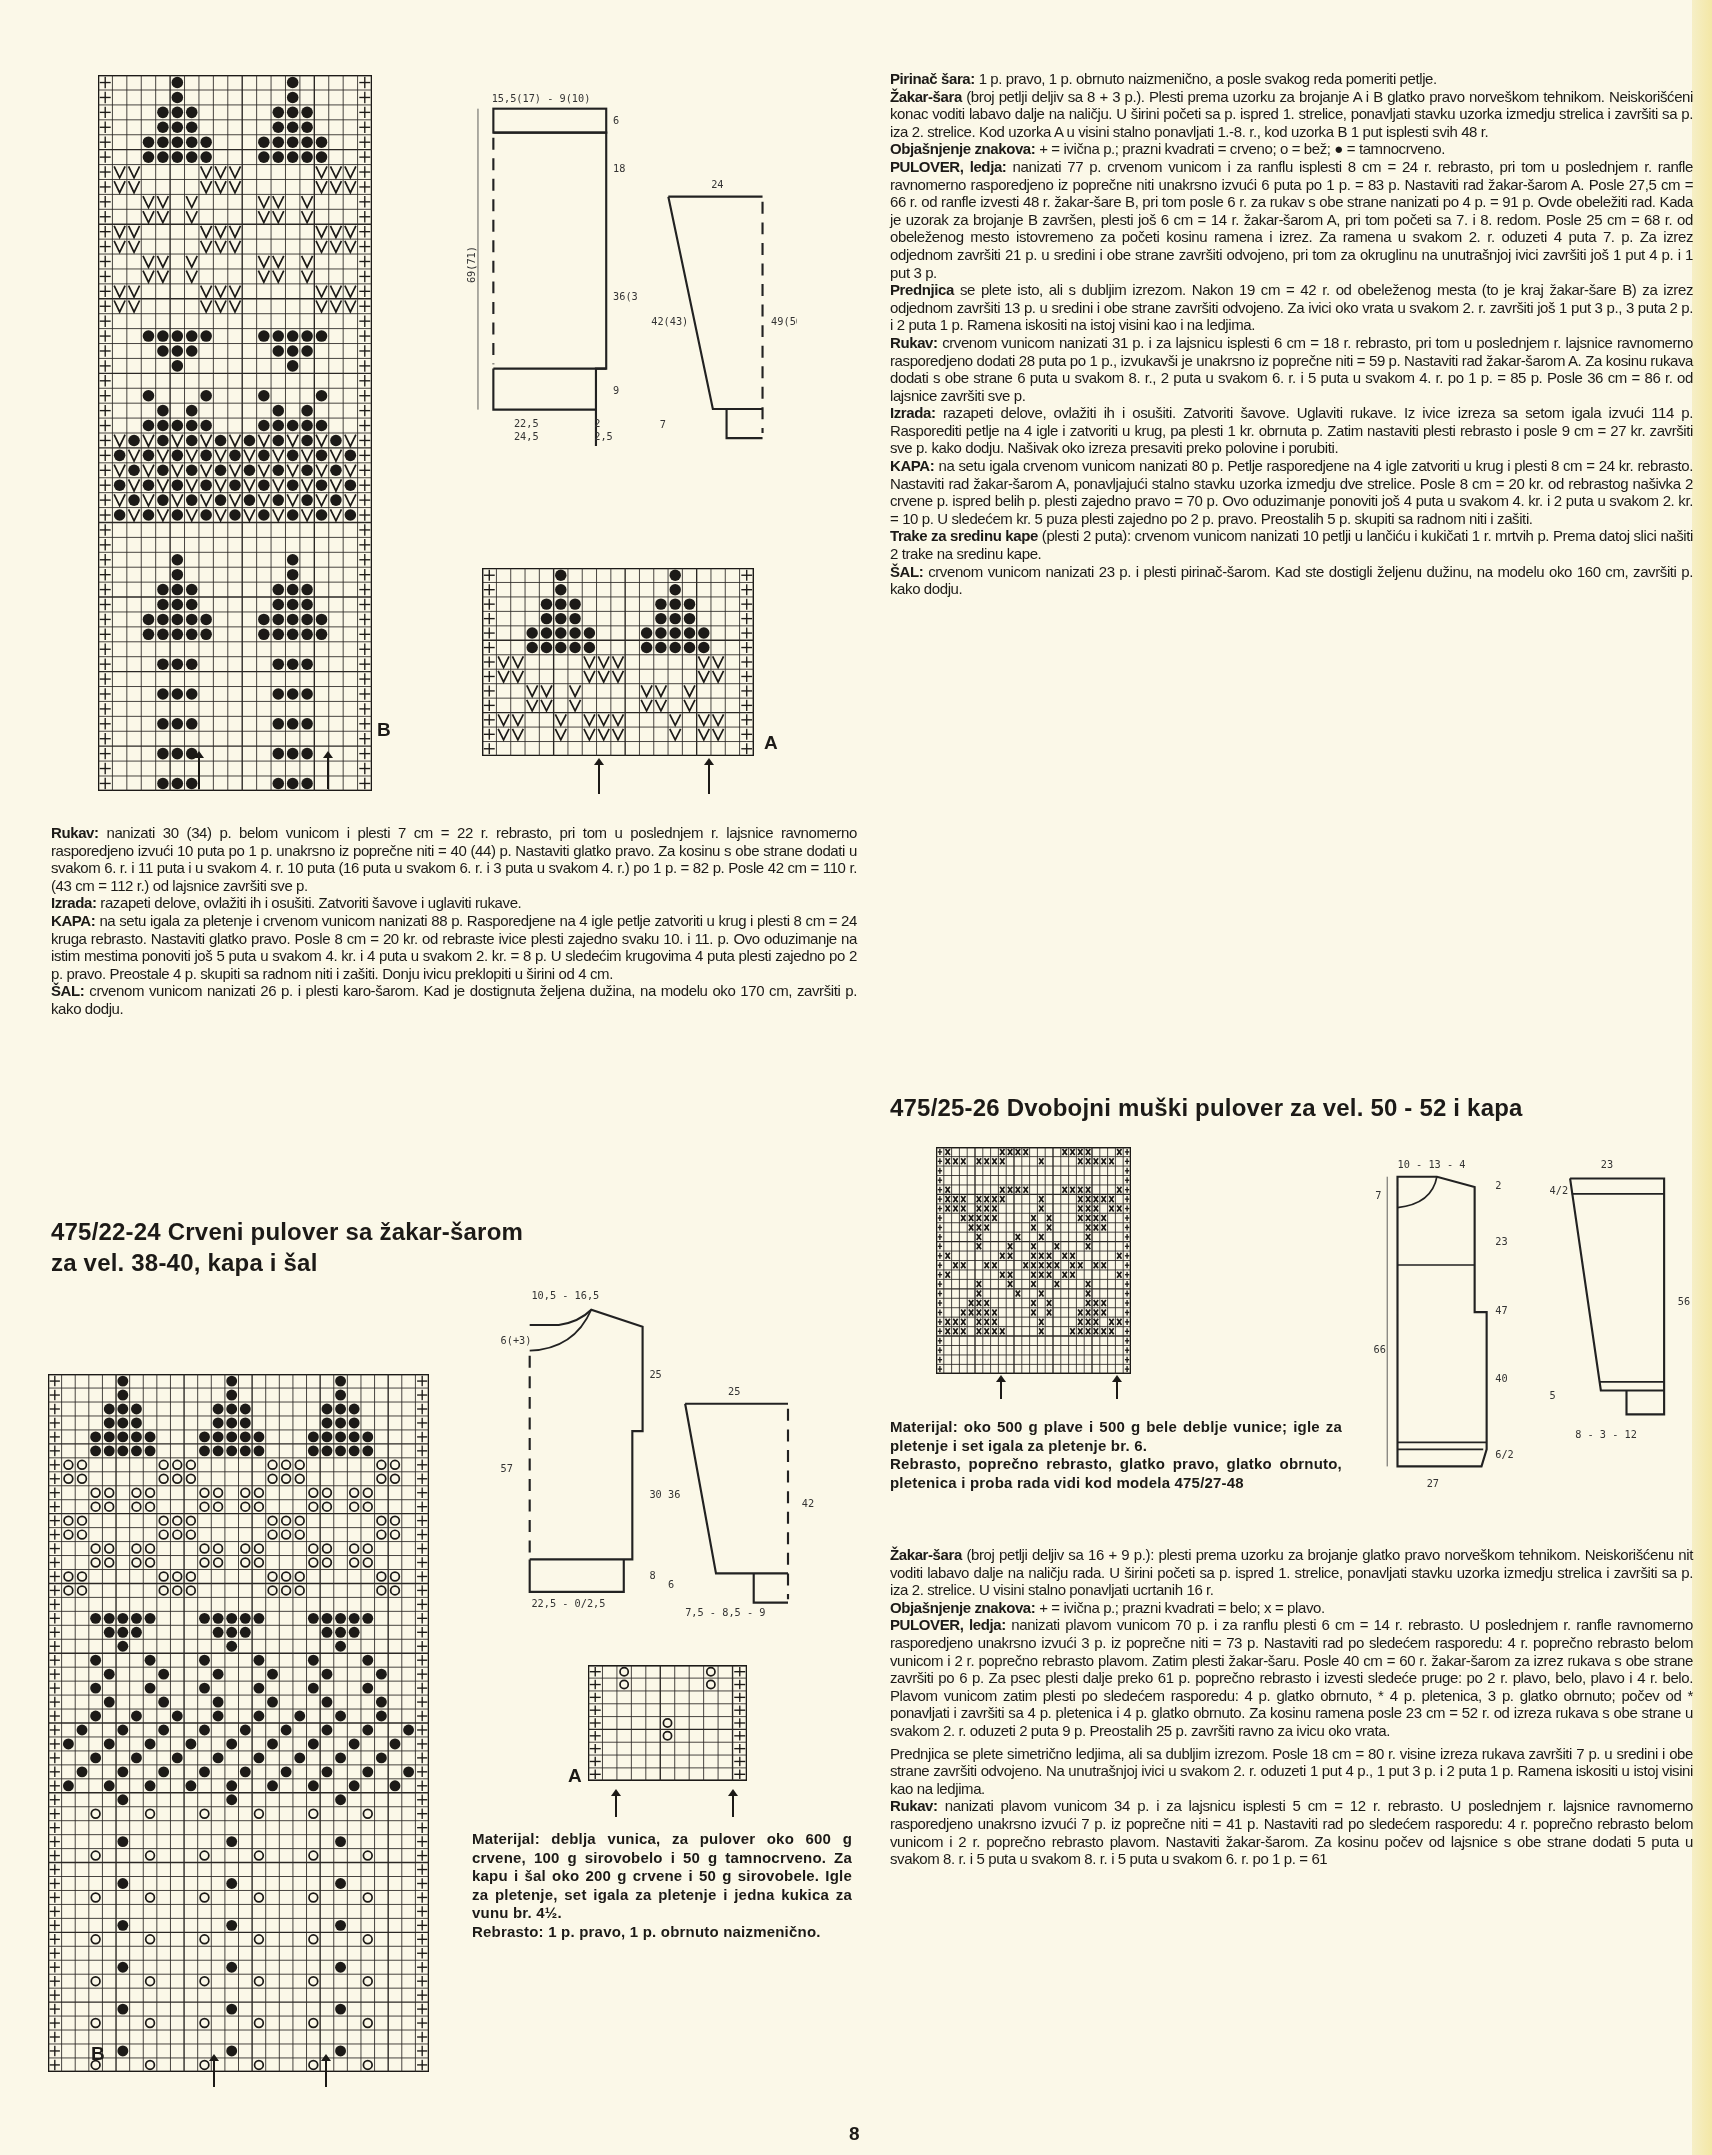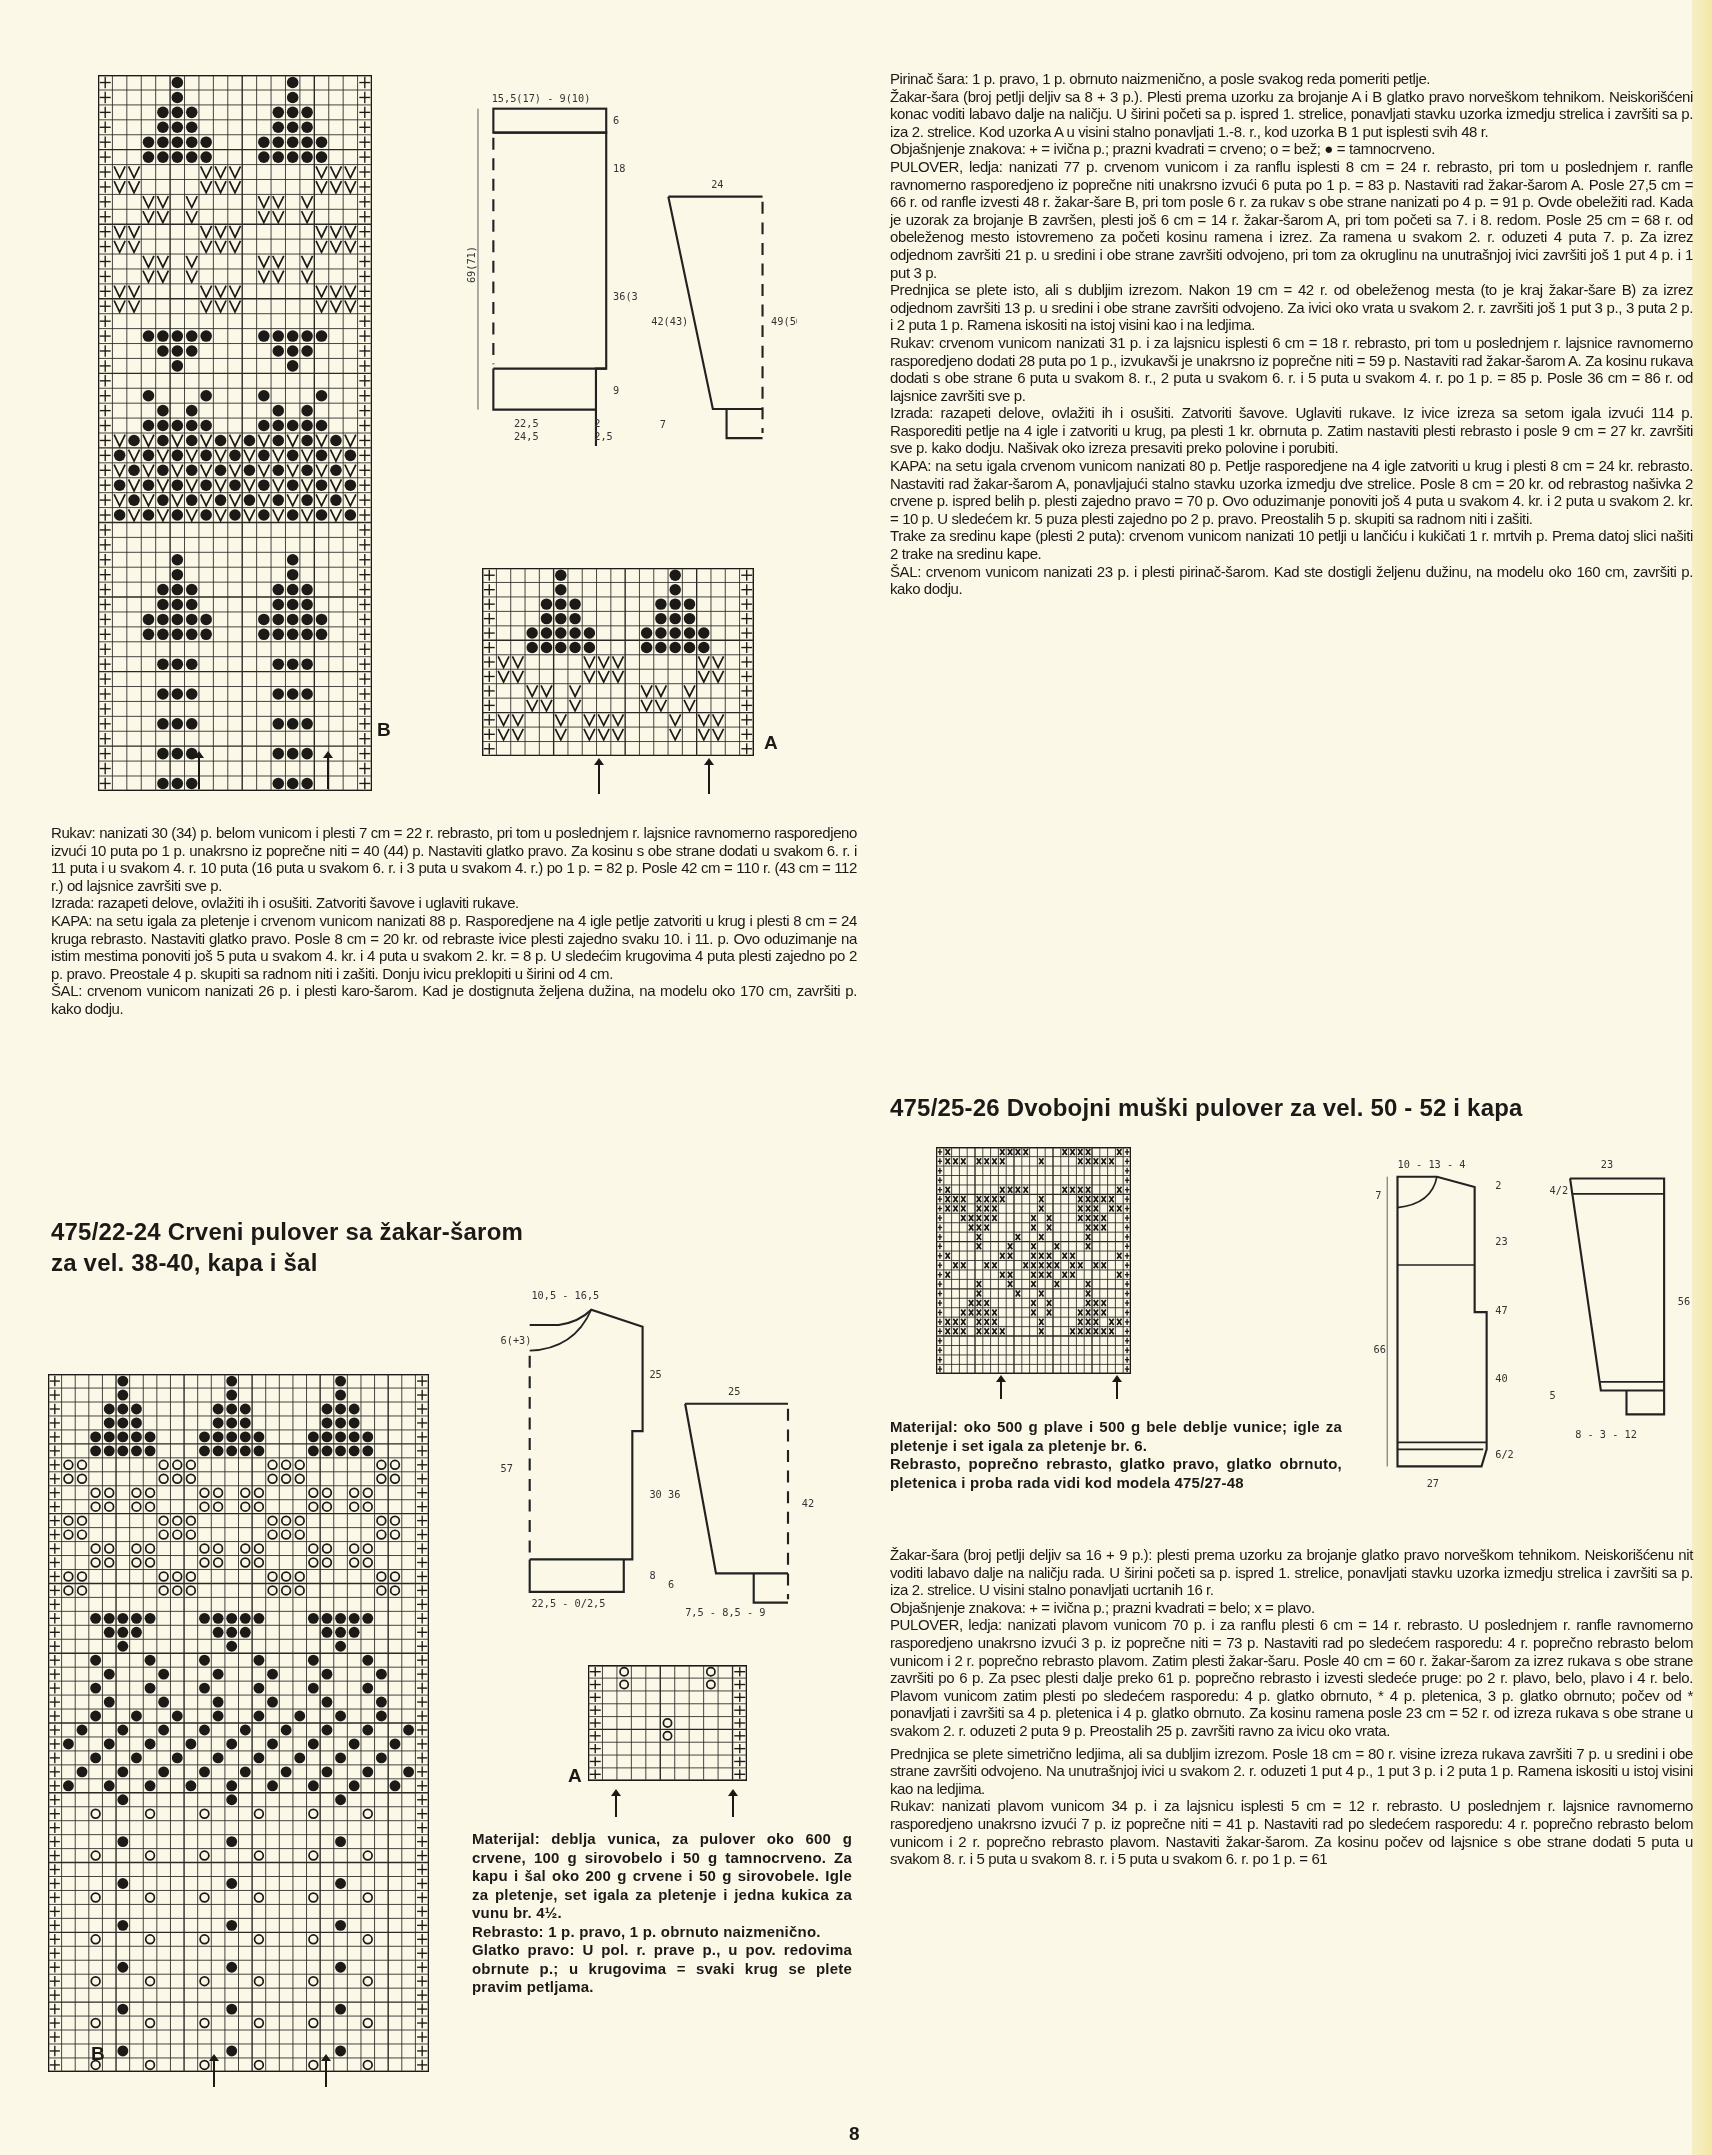--- a/index.html
+++ b/index.html
@@ -5,21 +5,21 @@
   html, body { margin:0; padding:0; }
   body {
     width:1712px; height:2156px; position:relative; overflow:hidden;
     background:#fbf8e8;
     font-family:"Liberation Sans", sans-serif;
     color:#1c1a17;
   }
   .right-edge { position:absolute; right:0; top:0; width:20.5px; height:2156px; background:linear-gradient(90deg,#f6efc6,#f3e7a6); }
   .textblock { position:absolute; font-size:15px; line-height:17.6px; text-align:justify; letter-spacing:-0.4px; }
   .textblock p { margin:0; }
-  .textblock b { font-weight:normal;margin-top:26px; }
+  .textblock b { font-weight:bold;margin-top:26px; }
   .heading { position:absolute; font-weight:bold; font-size:24px; letter-spacing:0.2px; }
   .mat { position:absolute; font-size:15px; line-height:18.5px; text-align:justify; letter-spacing:0.2px;font-weight:bold; }
   .mat p { margin:0; }
   .pageno { position:absolute; left:849px; top:2123px; font-size:19px; font-weight:bold; }
   .chart { position:absolute; }
   .chart-label { position:absolute; font-weight:bold; font-size:19px; }
   .arrow { position:absolute; width:1.7px; background:#1c1a17; }
   .arrow::before { content:""; position:absolute; left:-4.3px; top:-1.7px; border-left:5.1px solid transparent; border-right:5.1px solid transparent; border-bottom:7.7px solid #1c1a17; }
   .schematic { position:absolute; }
   .dim { font-size:12px; font-family:"DejaVu Sans Mono", monospace; fill:#333; }
@@ -1532,21 +1532,20 @@
       <circle cx="93" cy="82.5" r="4.8" fill="none" stroke="#1c1a17" stroke-width="2"></circle>
     </svg>
 </div>
 <div class="chart-label" style="left:568px;top:1765px;">A</div>
 <div class="arrow" style="left:615px;top:1791px;height:26px;"></div>
 <div class="arrow" style="left:732px;top:1791px;height:26px;"></div>
 
 <div class="mat" style="left:472px;top:1830px;width:380px;">
   <p><b>Materijal:</b><span> deblja vunica, za pulover oko 600 g crvene, 100 g sirovobelo i 50 g tamnocrveno. Za kapu i šal oko 200 g crvene i 50 g sirovobele. Igle za pletenje, set igala za pletenje i jedna kukica za vunu br. 4½.</span></p>
   <p><b>Rebrasto:</b><span> 1 p. pravo, 1 p. obrnuto naizmenično.</span></p>
-  <p><b>Glatko pravo:</b><span> U pol. r. prave p., u pov. redovima obrnute p.; u krugovima = svaki krug se plete pravim petljama.</span></p>
 </div>
 
 <div class="textblock" style="left:890px;top:70px;width:803px;">
   <p><b>Pirinač šara:</b><span> 1 p. pravo, 1 p. obrnuto naizmenično, a posle svakog reda pomeriti petlje.</span></p>
   <p><b>Žakar-šara</b><span> (broj petlji deljiv sa 8 + 3 p.). Plesti prema uzorku za brojanje A i B glatko pravo norveškom tehnikom. Neiskorišćeni konac voditi labavo dalje na naličju. U širini početi sa p. ispred 1. strelice, ponavljati stavku uzorka izmedju strelica i završiti sa p. iza 2. strelice. Kod uzorka A u visini stalno ponavljati 1.-8. r., kod uzorka B 1 put isplesti svih 48 r.</span></p>
   <p><b>Objašnjenje znakova:</b><span> + = ivična p.; prazni kvadrati = crveno; o = bež; ● = tamnocrveno.</span></p>
   <p><b>PULOVER, ledja:</b><span> nanizati 77 p. crvenom vunicom i za ranflu isplesti 8 cm = 24 r. rebrasto, pri tom u poslednjem r. ranfle ravnomerno rasporedjeno iz poprečne niti unakrsno izvući 6 puta po 1 p. = 83 p. Nastaviti rad žakar-šarom A. Posle 27,5 cm = 66 r. od ranfle izvesti 48 r. žakar-šare B, pri tom posle 6 r. za rukav s obe strane nanizati po 4 p. = 91 p. Ovde obeležiti rad. Kada je uzorak za brojanje B završen, plesti još 6 cm = 14 r. žakar-šarom A, pri tom početi sa 7. i 8. redom. Posle 25 cm = 68 r. od obeleženog mesto istovremeno za početi kosinu ramena i izrez. Za ramena u svakom 2. r. oduzeti 4 puta 7. p. Za izrez odjednom završiti 21 p. u sredini i obe strane završiti odvojeno, pri tom za okruglinu na unutrašnjoj ivici završiti još 1 put 4 p. i 1 put 3 p.</span></p>
   <p><b>Prednjica</b><span> se plete isto, ali s dubljim izrezom. Nakon 19 cm = 42 r. od obeleženog mesta (to je kraj žakar-šare B) za izrez odjednom završiti 13 p. u sredini i obe strane završiti odvojeno. Za ivici oko vrata u svakom 2. r. završiti još 1 put 3 p., 3 puta 2 p. i 2 puta 1 p. Ramena iskositi na istoj visini kao i na ledjima.</span></p>
   <p><b>Rukav:</b><span> crvenom vunicom nanizati 31 p. i za lajsnicu isplesti 6 cm = 18 r. rebrasto, pri tom u poslednjem r. lajsnice ravnomerno rasporedjeno dodati 28 puta po 1 p., izvukavši je unakrsno iz poprečne niti = 59 p. Nastaviti rad žakar-šarom A. Za kosinu rukava dodati s obe strane 6 puta u svakom 8. r., 2 puta u svakom 6. r. i 5 puta u svakom 4. r. po 1 p. = 85 p. Posle 36 cm = 86 r. od lajsnice završiti sve p.</span></p>
   <p><b>Izrada:</b><span> razapeti delove, ovlažiti ih i osušiti. Zatvoriti šavove. Uglaviti rukave. Iz ivice izreza sa setom igala izvući 114 p. Rasporediti petlje na 4 igle i zatvoriti u krug, pa plesti 1 kr. obrnuta p. Zatim nastaviti plesti rebrasto i posle 9 cm = 27 kr. završiti sve p. kako dodju. Našivak oko izreza presaviti preko polovine i porubiti.</span></p>

